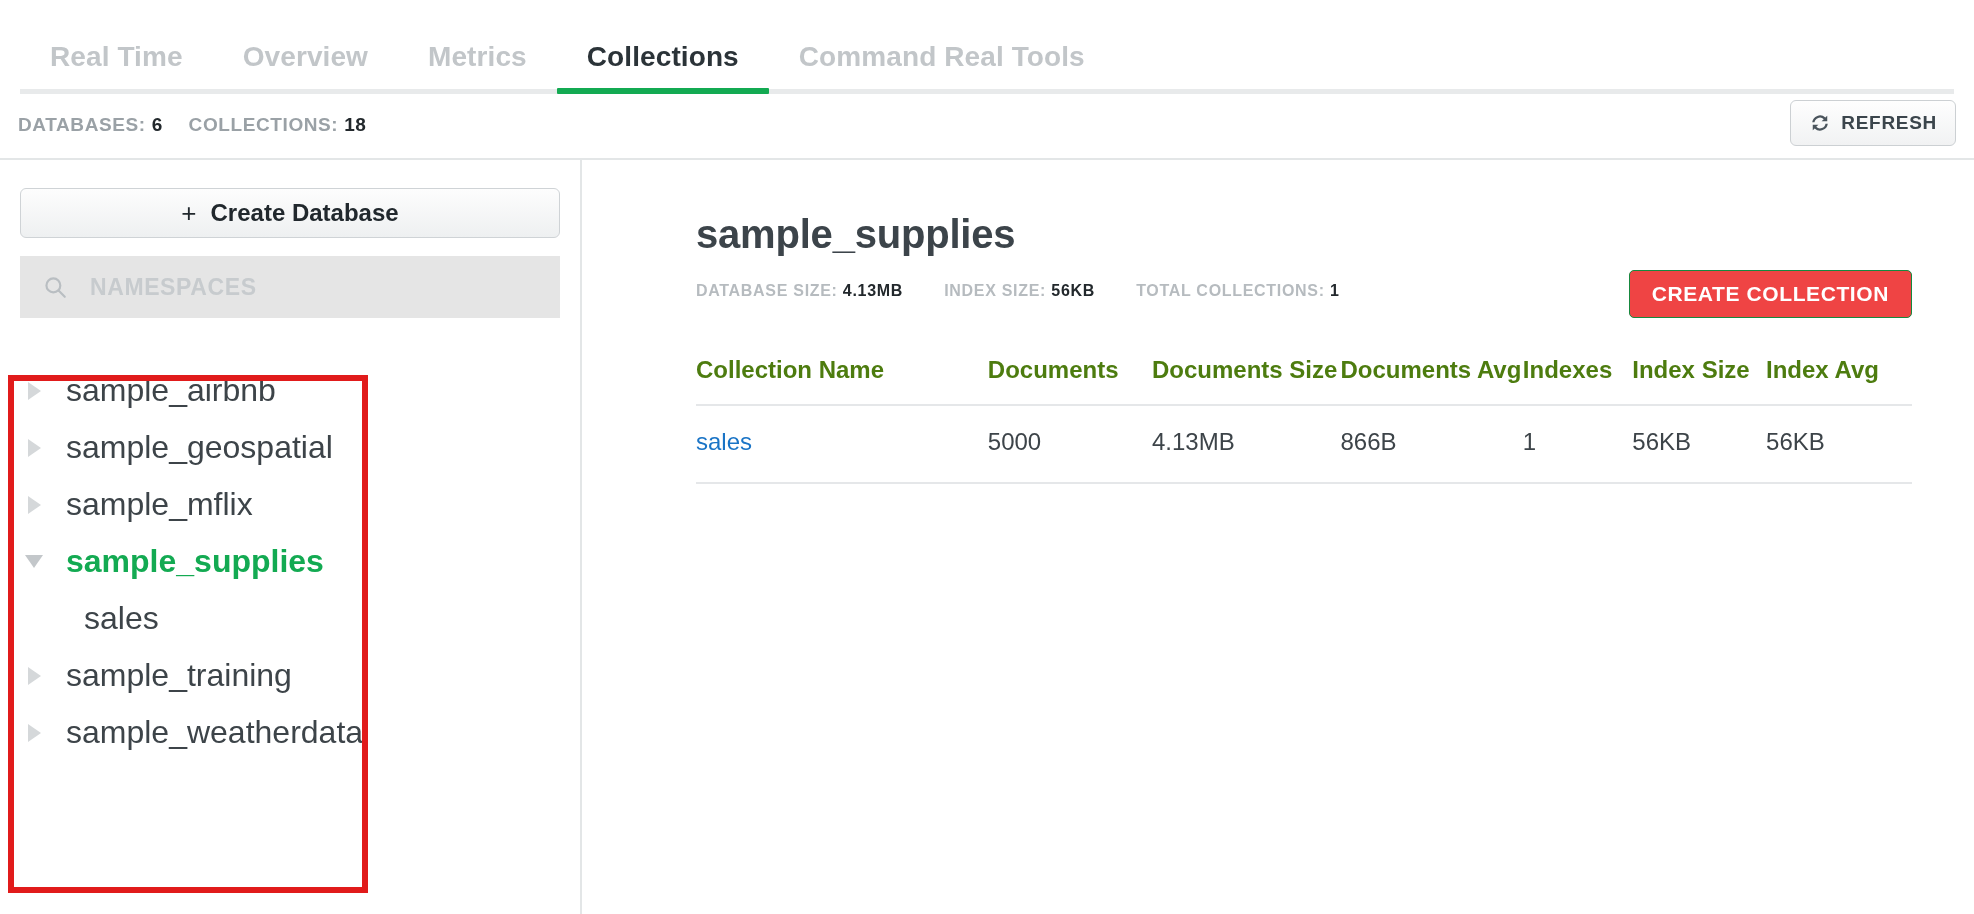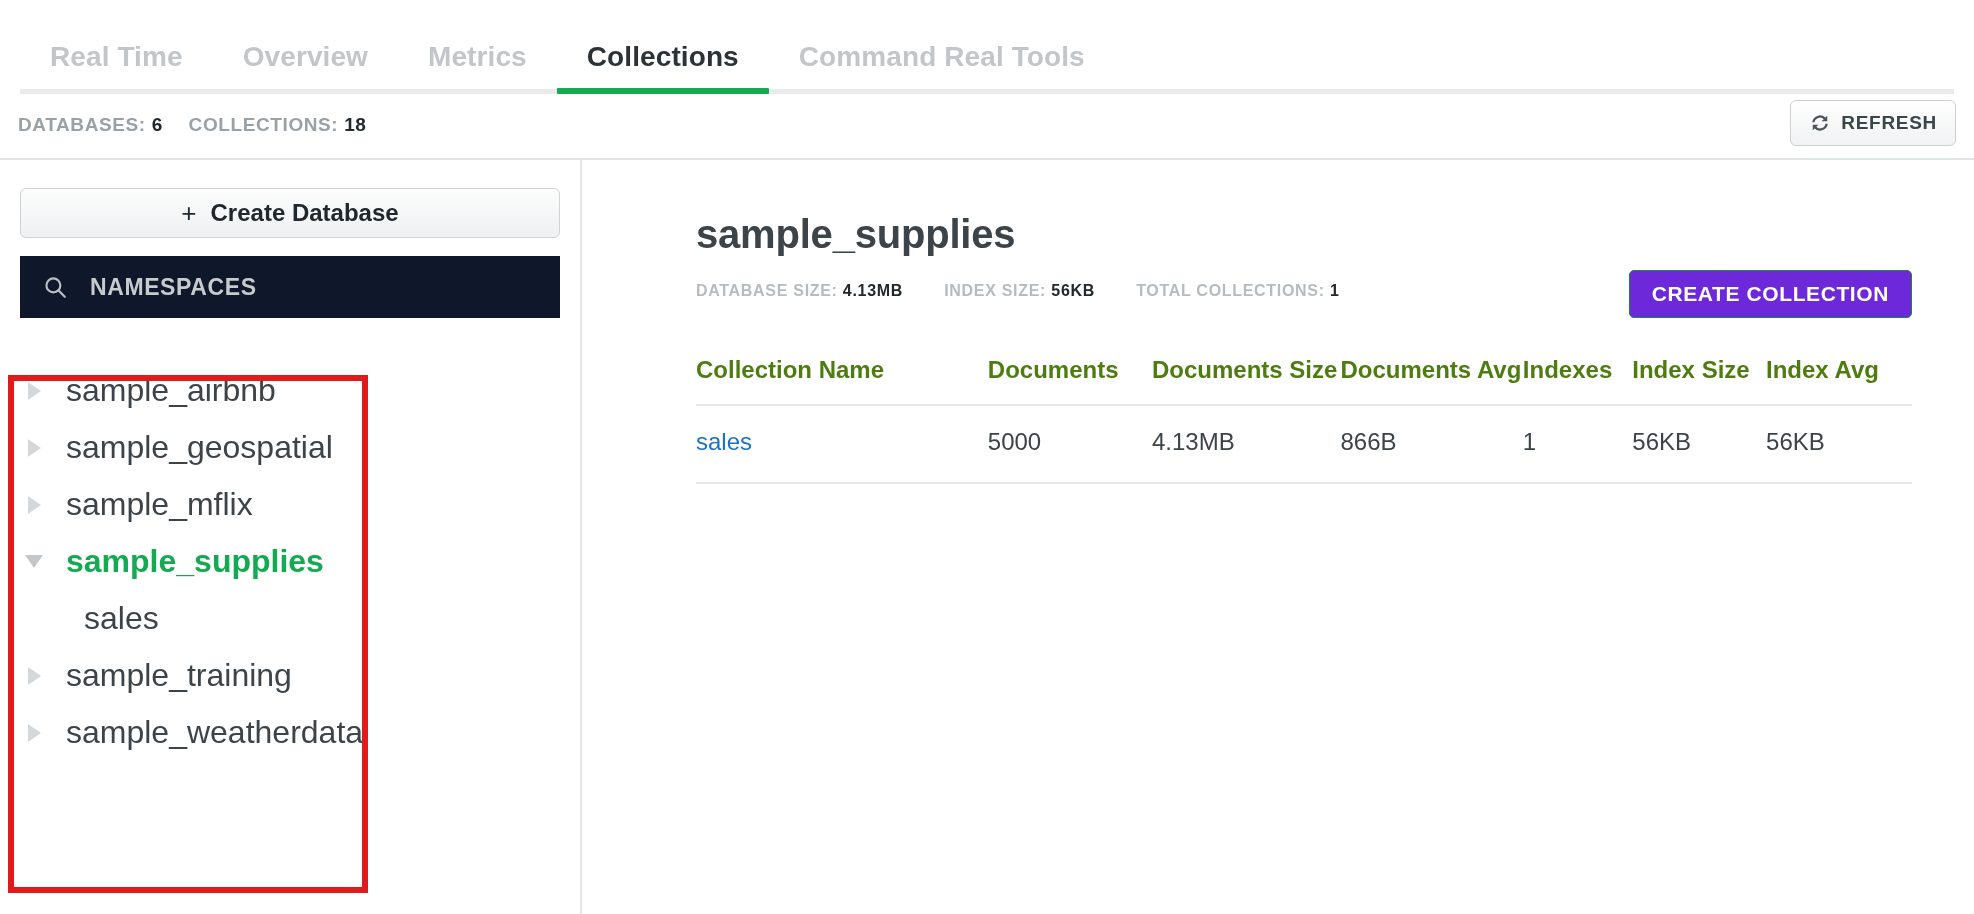--- a/index.html
+++ b/index.html
@@ -100,21 +100,21 @@
     border: 1px solid #cfd3d6;
     border-radius: 6px;
     font-size: 24px; font-weight: bold; color: #21282d;
     cursor: pointer;
   }
   .create-db-btn .plus { font-size: 26px; font-weight: normal; color: #21282d; }
 
   .search-box {
     position: absolute; left: 20px; top: 96px;
     width: 540px; height: 62px;
-    background: #0f172a;
+    background: #e5e5e5;
     display: flex; align-items: center; gap: 20px;
     padding: 0 22px;
     cursor: text;
   }
   .search-box .magnifier { flex: 0 0 auto; display:flex; align-items:center; }
   .search-input {
     flex: 1 1 auto;
     border: 0; outline: none; background: transparent;
     font-family: "Liberation Sans", sans-serif;
     font-size: 23px; font-weight: bold; letter-spacing: 0.6px;
@@ -178,21 +178,21 @@
     font-size: 16px; font-weight: bold; color: #b6bbbf;
     letter-spacing: 0.7px; white-space: nowrap;
   }
   .db-meta .val { color: #22282c; }
   .db-meta .seg { display:inline-block; margin-right: 36px; }
 
   .create-coll-btn {
     position: absolute; right: 62px; top: 110px;
     height: 48px; padding: 0 22px;
     display: flex; align-items: center;
-    background: #6d28d9;
+    background: #ef4444;
     border: 1px solid #16893f;
     border-radius: 5px;
     color: #ffffff;
     font-size: 21px; font-weight: bold; letter-spacing: 0.6px;
     cursor: pointer;
   }
 
   .table-wrap {
     position: absolute; left: 112px; right: 62px; top: 196px;
   }

